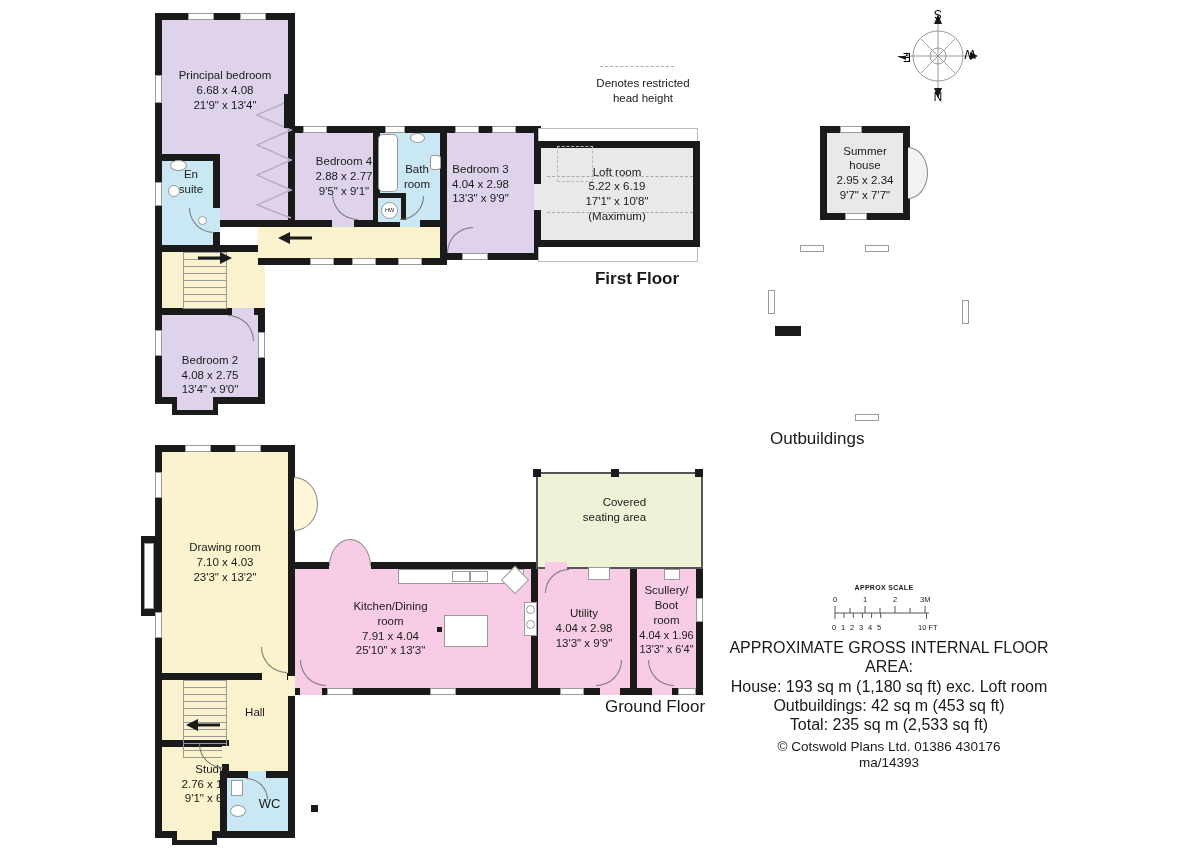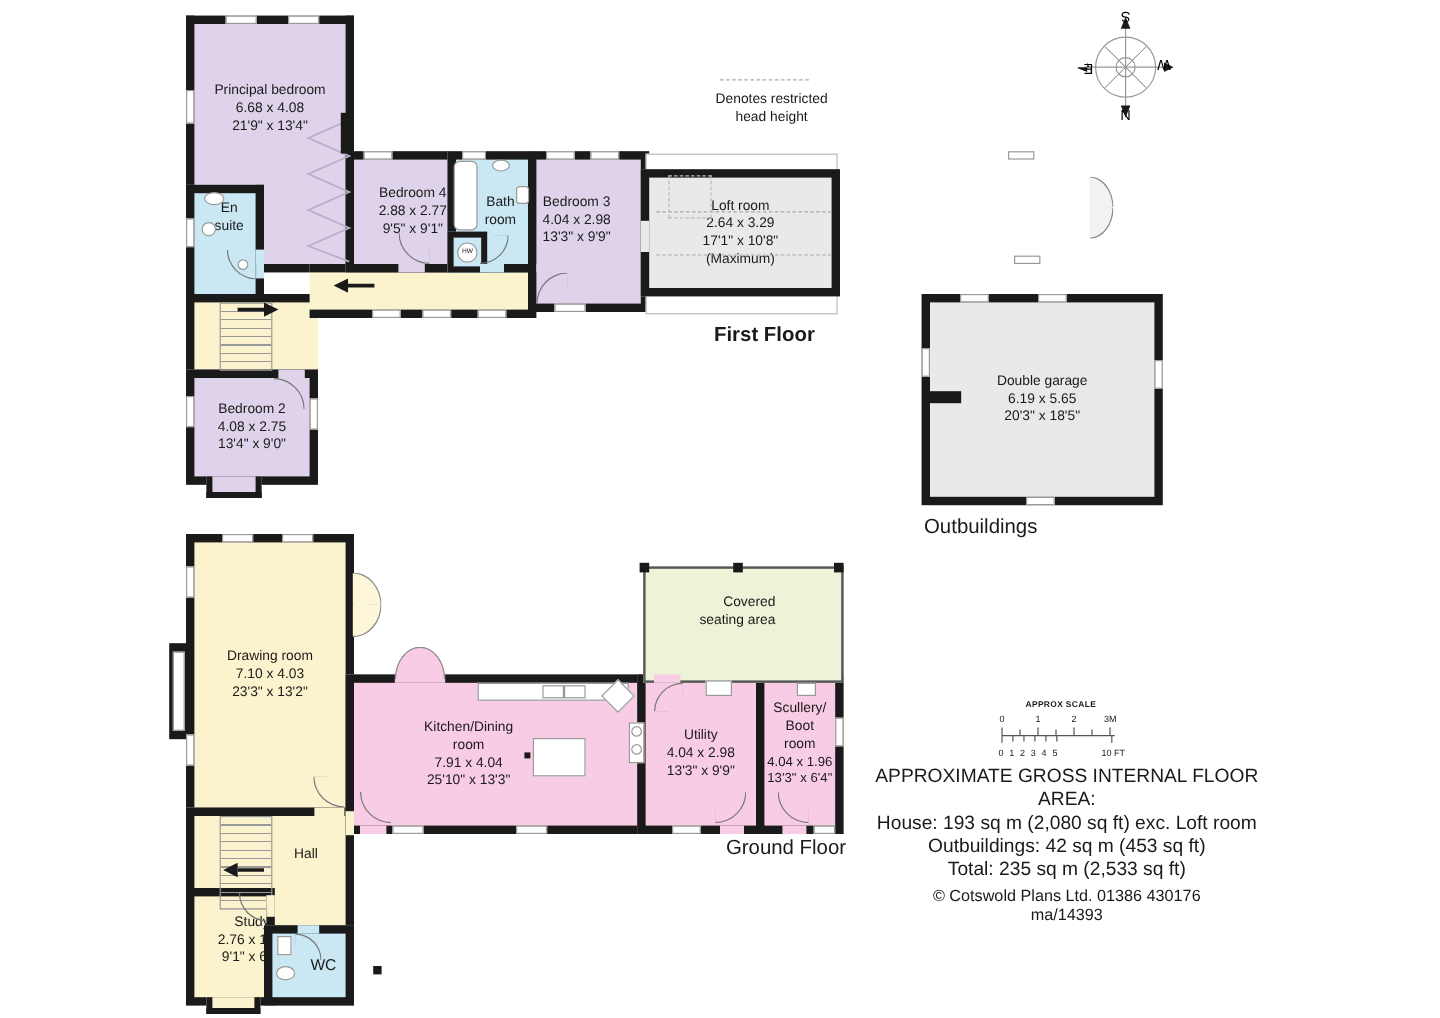--- a/index.html
+++ b/index.html
@@ -94,31 +94,31 @@
       <div class="rname">Bedroom 3</div>
       <div class="rdim">4.04 x 2.98</div>
       <div class="rdim">13'3" x 9'9"</div>
     </div>
   </div>
 
   <div style="position:absolute;left:538px;top:128px;width:160px;height:134px;border:1px solid #bbb;background:#fff;box-sizing:border-box;"></div>
   <div class="room gray" style="left:534px;top:141px;width:166px;height:106px;z-index:4;">
     <div class="rlabel">
       <div class="rname">Loft room</div>
-      <div class="rdim">2.64 x 3.29</div>
+      <div class="rdim">5.22 x 6.19</div>
       <div class="rdim">17'1" x 10'8"</div>
       <div class="rdim">(Maximum)</div>
     </div>
   </div>
   <div class="dash" style="left:547px;top:176px;width:146px;z-index:5;"></div>
   <div class="dash" style="left:547px;top:212px;width:146px;z-index:5;"></div>
   <div class="dashv" style="left:557px;top:146px;width:36px;height:36px;"></div>
   <div class="gap" style="left:534px;top:184px;width:7px;height:26px;background:#e9e9e9;"></div>
 
-  <div class="room purple" style="left:155px;top:308px;width:110px;height:96px;">
+  <div class="room purple" style="left:155px;top:308px;width:110px;height:96px;align-items:flex-end;">
     <div class="rlabel">
       <div class="rname">Bedroom 2</div>
       <div class="rdim">4.08 x 2.75</div>
       <div class="rdim">13'4" x 9'0"</div>
     </div>
   </div>
   <div class="room purple" style="left:172px;top:397px;width:46px;height:18px;border-width:5px;border-top:0;"></div>
 
   <div class="gap" style="left:213px;top:208px;width:7px;height:24px;background:#c9e8f4;"></div>
   <div class="arc" style="left:189px;top:208px;width:25px;height:25px;border-left:1px solid #777;border-bottom:1px solid #777;border-radius:0 0 0 100%;"></div>
@@ -166,32 +166,33 @@
     <polygon points="36,16 44,16 40,6" fill="#1a1a1a"></polygon>
     <polygon points="36,80 44,80 40,90" fill="#1a1a1a"></polygon>
     <polygon points="8,44 8,52 -2,48 10,48" fill="#1a1a1a"></polygon>
     <polygon points="72,44 72,52 80,48" fill="#1a1a1a"></polygon>
     <text x="40" y="10" font-size="12" text-anchor="middle" transform="rotate(180,40,6)">S</text>
     <text x="40" y="94" font-size="12" text-anchor="middle" transform="rotate(180,40,89)">N</text>
     <text x="9" y="53" font-size="12" text-anchor="middle" transform="rotate(180,9,49)">E</text>
     <text x="72" y="50" font-size="12" text-anchor="middle" transform="rotate(180,72,46)">W</text>
   </svg>
 
+  <div class="room gray" style="left:820px;top:126px;width:90px;height:94px;">
+    <div class="rlabel">
+      <div class="rname">Summer</div>
+      <div class="rname">house</div>
+      <div class="rdim">2.95 x 2.34</div>
+      <div class="rdim">9'7" x 7'7"</div>
+    </div>
+  </div>
   <div class="arc" style="left:908px;top:147px;width:20px;height:26px;background:#f2f2f2;border-right:1px solid #888;border-top:1px solid #888;border-radius:0 100% 0 0;"></div>
   <div class="arc" style="left:908px;top:173px;width:20px;height:26px;background:#f2f2f2;border-right:1px solid #888;border-bottom:1px solid #888;border-radius:0 0 100% 0;"></div>
   <div class="win" style="left:840px;top:126px;width:22px;height:7px;"></div>
   <div class="win" style="left:845px;top:213px;width:22px;height:7px;"></div>
 
-  <div class="room gray" style="left:768px;top:245px;width:201px;height:176px;">
-    <div class="rlabel">
-      <div class="rname">Double garage</div>
-      <div class="rdim">6.19 x 5.65</div>
-      <div class="rdim">20'3" x 18'5"</div>
-    </div>
-  </div>
   <div class="blk" style="left:775px;top:326px;width:26px;height:10px;"></div>
   <div class="win" style="left:800px;top:245px;width:24px;height:7px;"></div>
   <div class="win" style="left:865px;top:245px;width:24px;height:7px;"></div>
   <div class="win" style="left:855px;top:414px;width:24px;height:7px;"></div>
   <div class="win" style="left:768px;top:290px;width:7px;height:24px;"></div>
   <div class="win" style="left:962px;top:300px;width:7px;height:24px;"></div>
 
   <div class="txt" style="left:770px;top:429px;width:130px;font-size:17px;text-align:left;">Outbuildings</div>
 
   <div class="room yellow" style="left:155px;top:445px;width:140px;height:235px;">
@@ -344,20 +345,20 @@
     <span style="position:absolute;left:13px;top:39px;font-size:7.5px;">1</span>
     <span style="position:absolute;left:22px;top:39px;font-size:7.5px;">2</span>
     <span style="position:absolute;left:31px;top:39px;font-size:7.5px;">3</span>
     <span style="position:absolute;left:40px;top:39px;font-size:7.5px;">4</span>
     <span style="position:absolute;left:49px;top:39px;font-size:7.5px;">5</span>
     <span style="position:absolute;left:90px;top:39px;font-size:7.5px;">10 FT</span>
   </div>
 
   <div class="txt" style="left:710px;top:638px;width:358px;font-size:16px;line-height:1.21;">
     <div>APPROXIMATE GROSS INTERNAL FLOOR AREA:</div>
-    <div>House: 193 sq m (2,080 sq ft) exc. Loft room</div>
+    <div>House: 193 sq m (1,180 sq ft) exc. Loft room</div>
     <div>Outbuildings: 42 sq m (453 sq ft)</div>
     <div>Total: 235 sq m (2,533 sq ft)</div>
     <div style="font-size:13.5px;margin-top:4px;">© Cotswold Plans Ltd. 01386 430176</div>
     <div style="font-size:13.5px;">ma/14393</div>
   </div>
 
 </div>
 
 </body></html>

